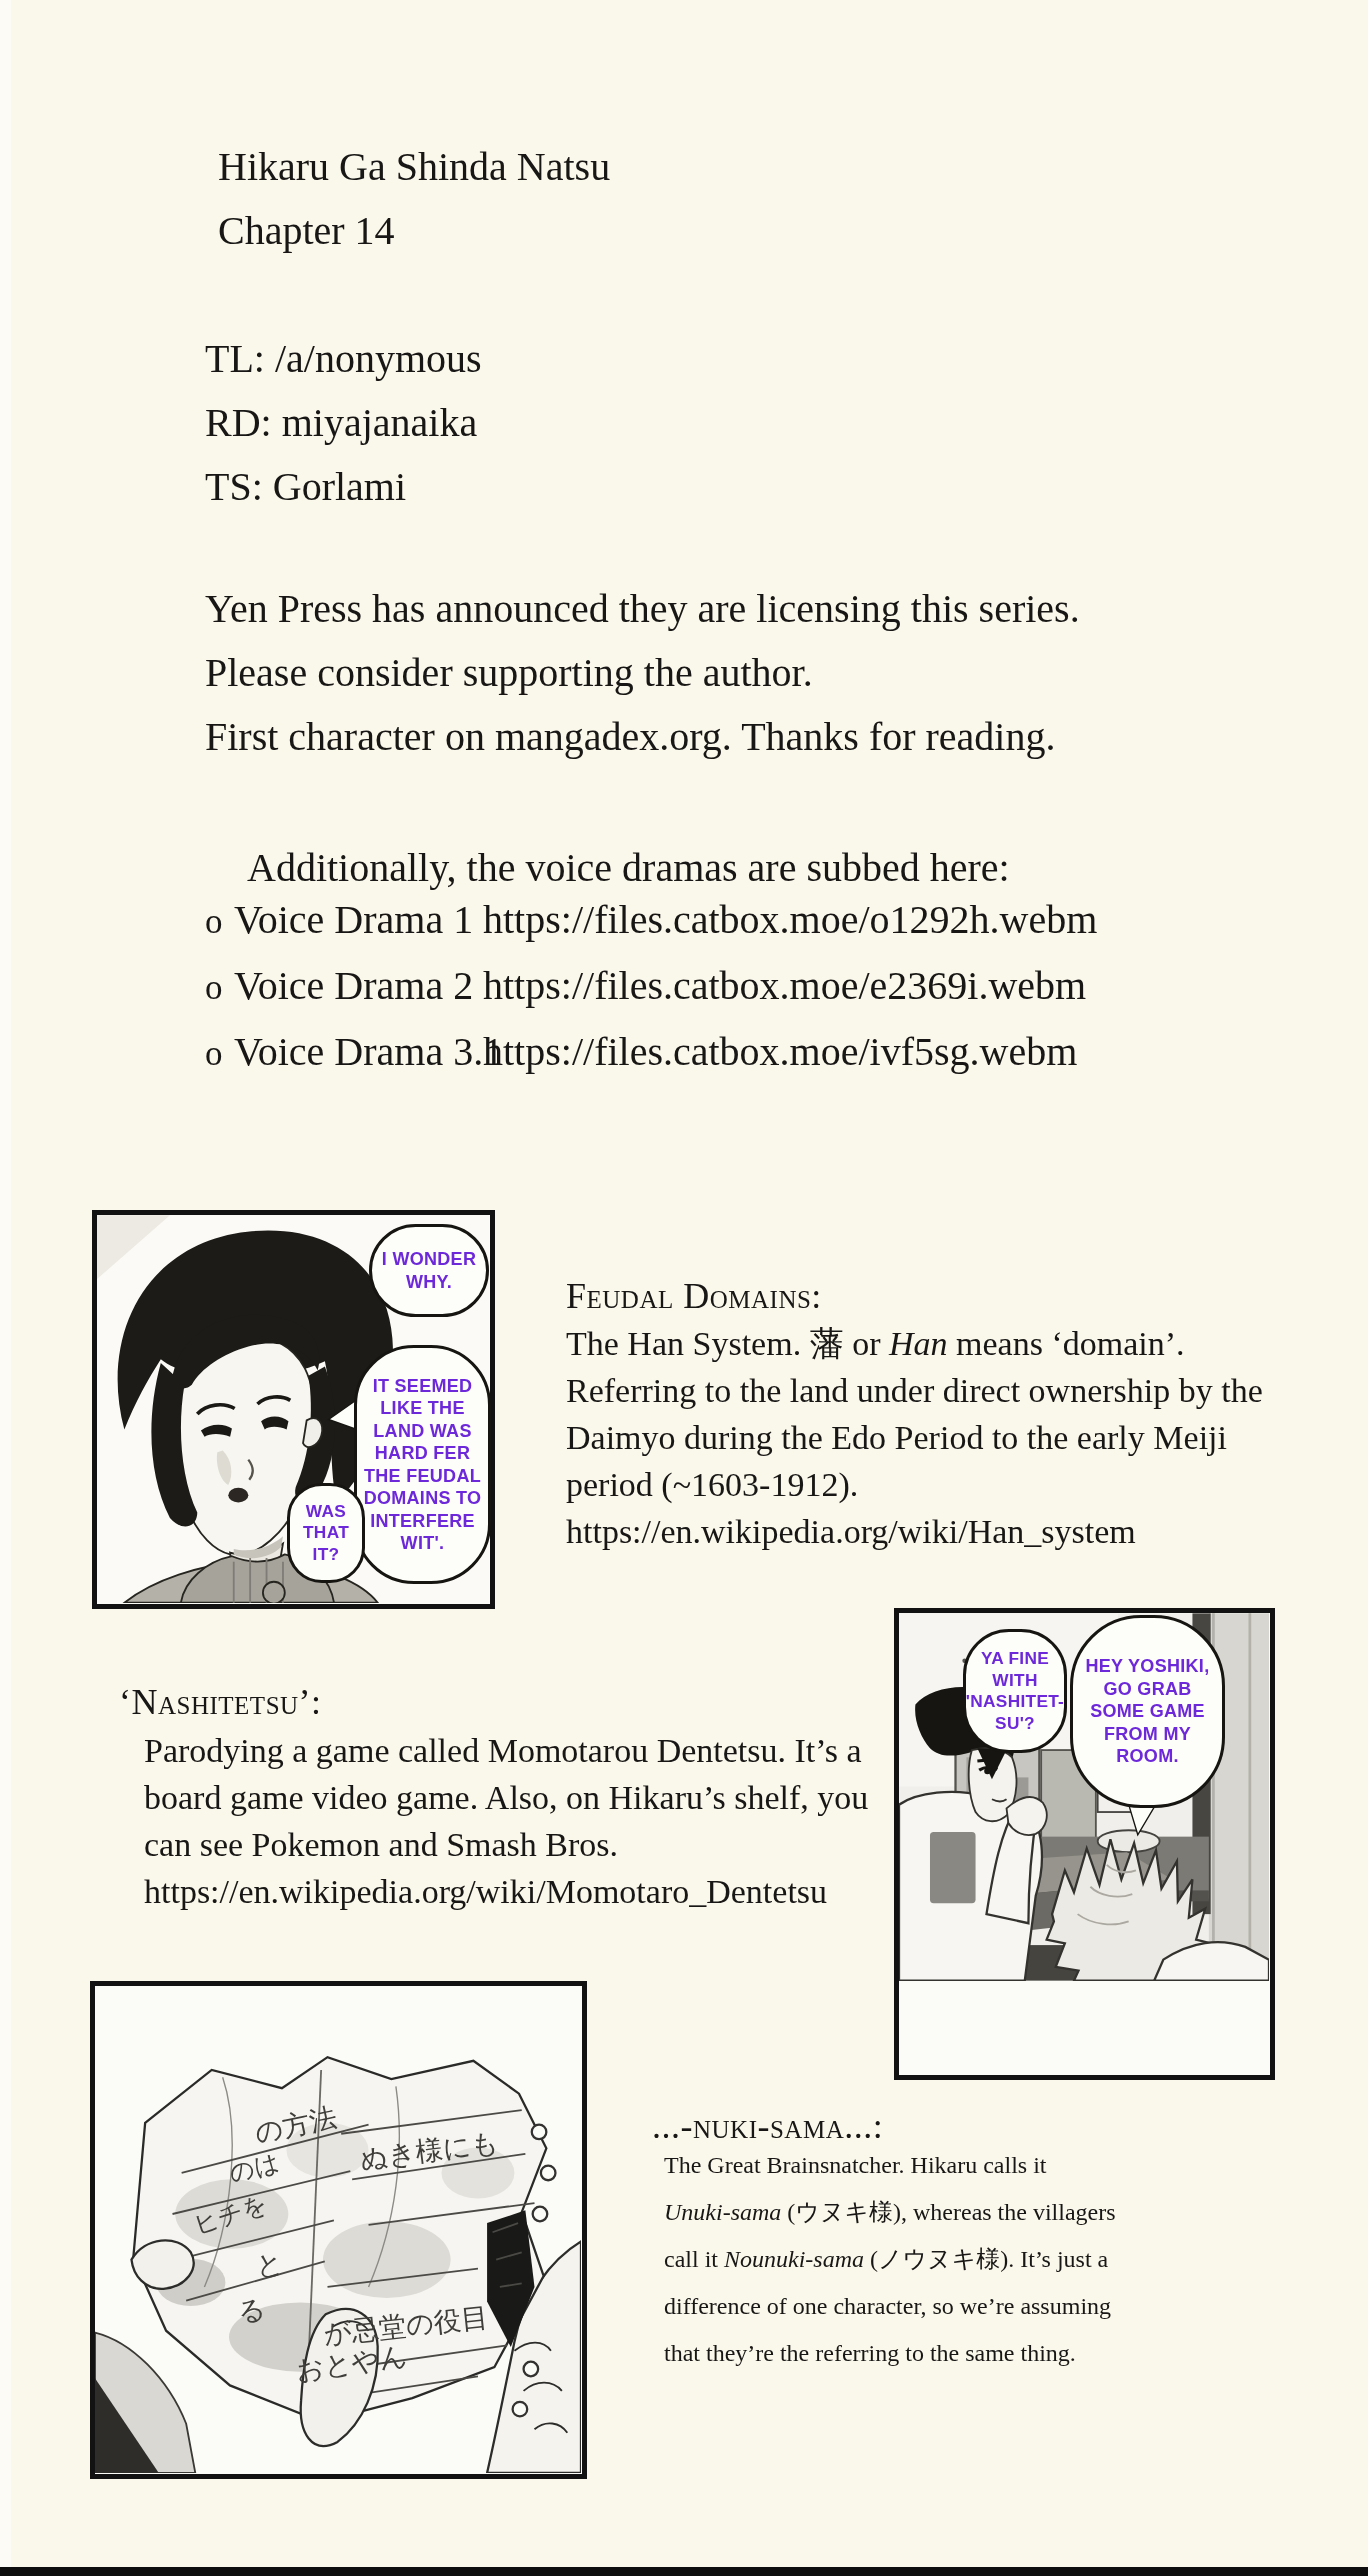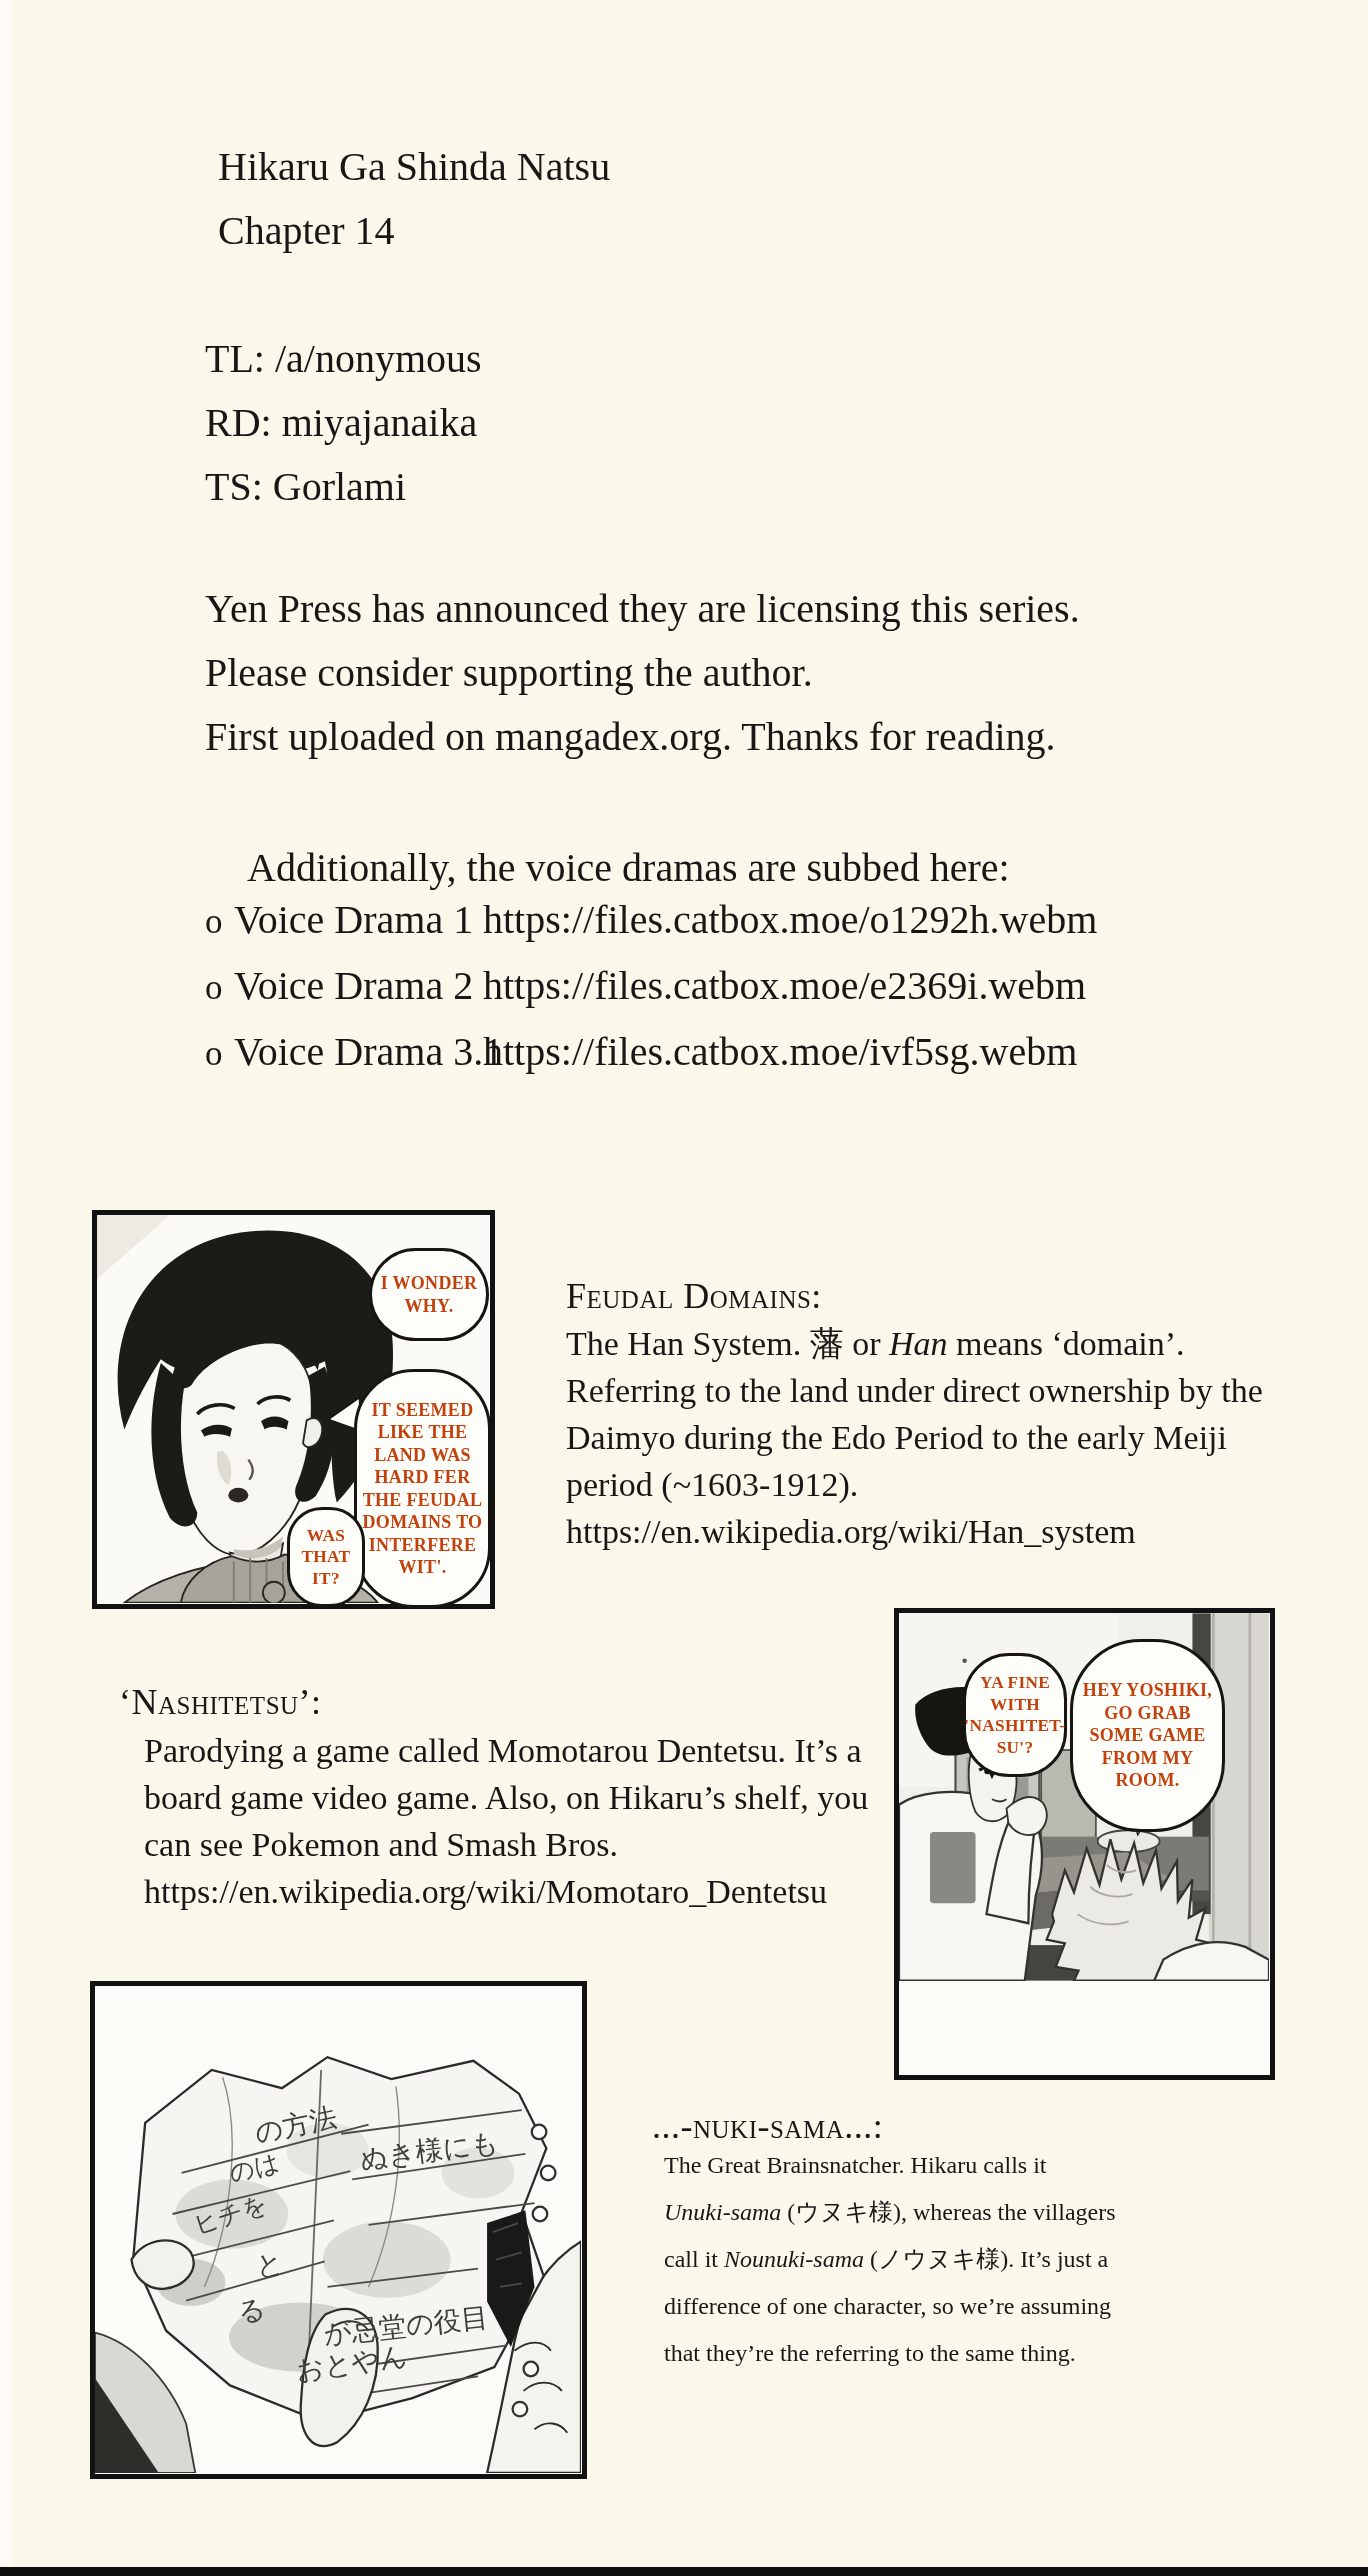--- a/index.html
+++ b/index.html
@@ -13,22 +13,22 @@
   .md51{font-size:24px;line-height:47px;}
   .smallcaps{font-variant:small-caps;letter-spacing:0.5px;}
   .it{font-style:italic;}
   .vrow{position:absolute;left:205px;font-size:40px;line-height:44px;white-space:nowrap;}
   .vbullet{display:inline-block;width:29px;font-size:35px;}
   .vlabel{display:inline-block;width:249px;}
   .panel{position:absolute;background:#fbfbf8;border:5.5px solid #121212;box-sizing:border-box;}
   .panel svg{position:absolute;left:0;top:0;}
   .bubble{position:absolute;background:#fdfdfa;border:3.2px solid #161511;display:flex;
           align-items:center;justify-content:center;text-align:center;
-          font-family:Liberation Serif, serif;font-weight:700;color:#c2410c;
-          line-height:1.25;letter-spacing:0.3px;box-sizing:border-box;padding:5.5px;margin-top:24px;}
+          font-family:Liberation Sans, sans-serif;font-weight:700;color:#6d28d9;
+          line-height:1.25;letter-spacing:0.3px;box-sizing:border-box;padding:5.5px;}
   .scribble{font-family:"DejaVu Sans",sans-serif;fill:#3f3e3a;}
 </style>
 </head>
 <body>
 
 <div class="page">
   <div class="edge-light"></div>
 
   <div class="blk lg" style="left:218px;top:135px;">
     <div>Hikaru Ga Shinda Natsu</div>
@@ -37,21 +37,21 @@
 
   <div class="blk lg" style="left:205px;top:327px;">
     <div>TL: /a/nonymous</div>
     <div>RD: miyajanaika</div>
     <div>TS: Gorlami</div>
   </div>
 
   <div class="blk lg" style="left:205px;top:577px;">
     <div>Yen Press has announced they are licensing this series.</div>
     <div>Please consider supporting the author.</div>
-    <div>First uploaded on mangadex.org. Thanks for reading.</div>
+    <div>First character on mangadex.org. Thanks for reading.</div>
   </div>
 
   <div class="blk lg" style="left:205px;top:836px;margin-left:42px;">Additionally, the voice dramas are subbed here:</div>
   <div class="vrow" style="top:898px;">
     <span class="vbullet">o</span><span class="vlabel">Voice Drama 1</span><span>https://files.catbox.moe/o1292h.webm</span>
   </div>
   <div class="vrow" style="top:964px;">
     <span class="vbullet">o</span><span class="vlabel">Voice Drama 2</span><span>https://files.catbox.moe/e2369i.webm</span>
   </div>
   <div class="vrow" style="top:1030px;">

